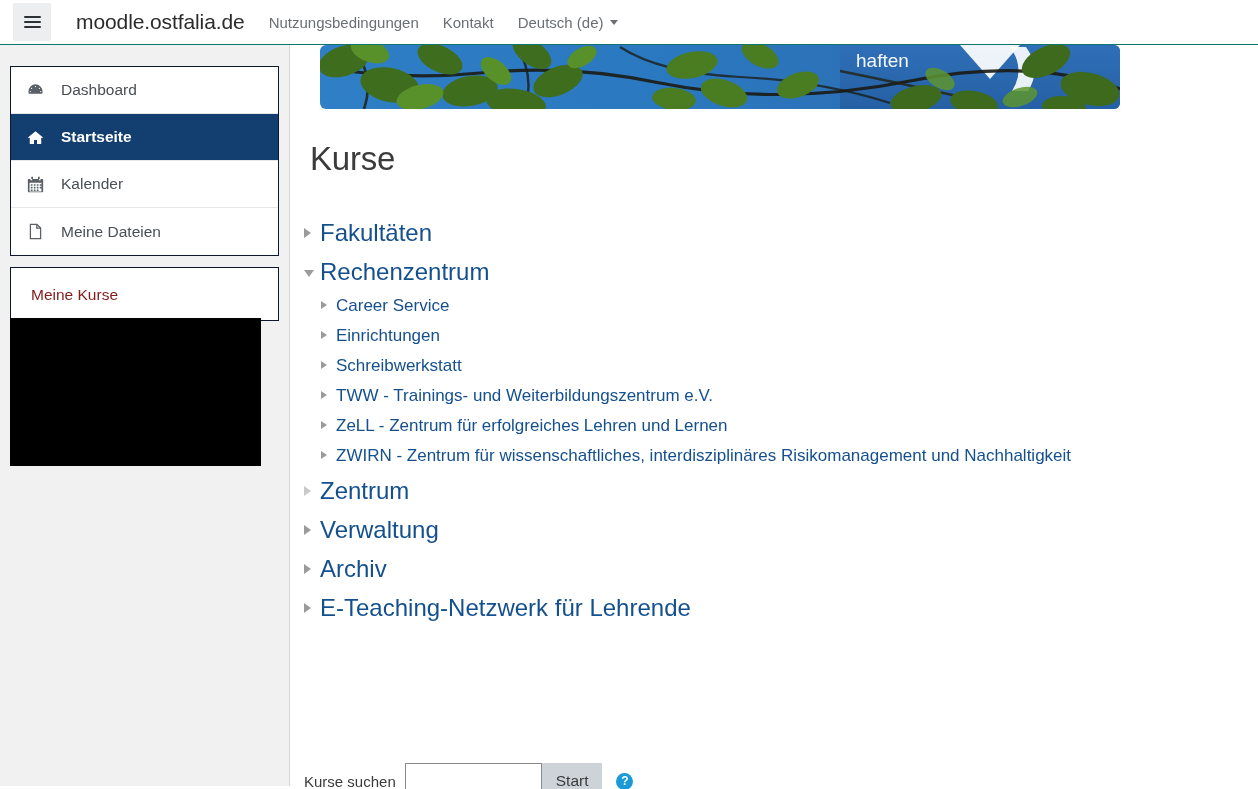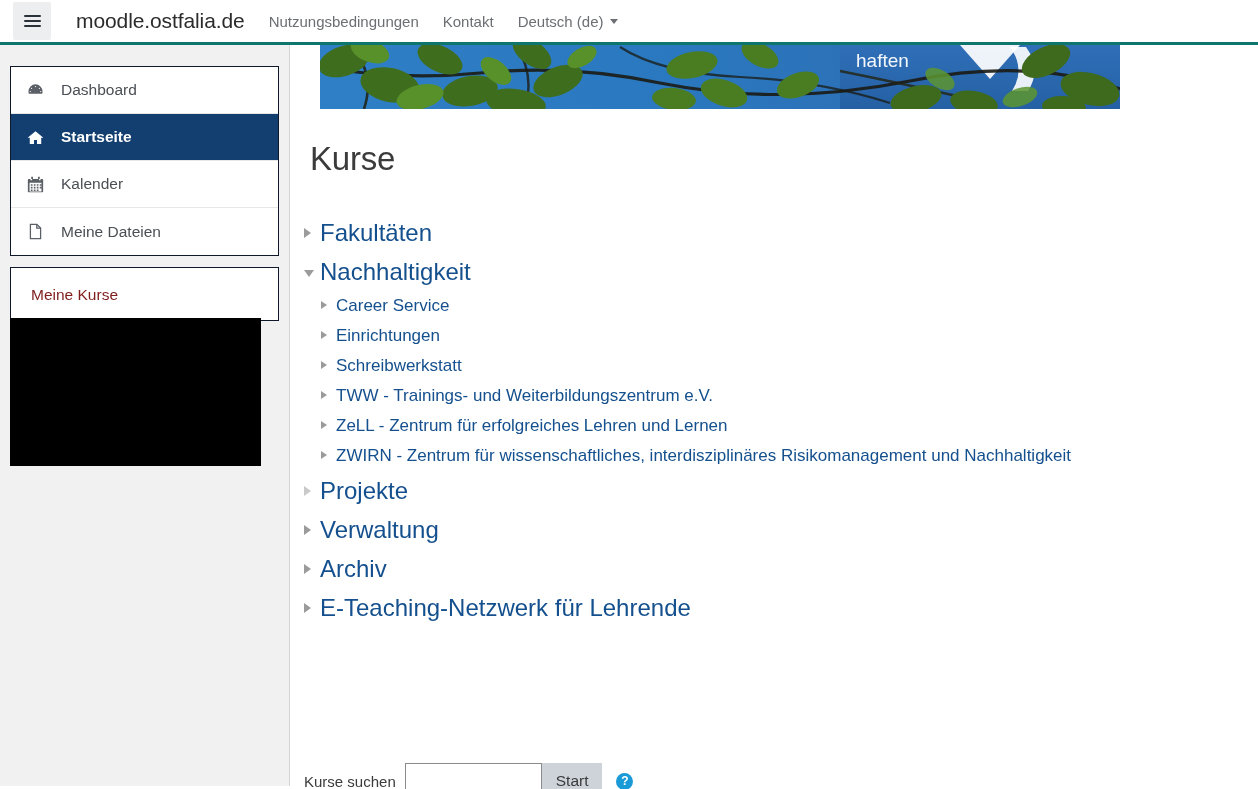--- a/index.html
+++ b/index.html
@@ -11,21 +11,21 @@
     background: #ffffff;
     font-family: "Liberation Sans", "DejaVu Sans", sans-serif;
     -webkit-font-smoothing: antialiased;
   }
 
   
   .navbar {
     position: absolute; top: 0; left: 0;
     width: 1258px; height: 45px;
     background: #ffffff;
-    border-bottom: 3px solid #0f766e;
+    border-bottom: 1px solid #0f766e;
     display: flex; align-items: center;
     z-index: 20;
   }
   .burger-btn {
     margin-left: 13px;
     width: 38px; height: 38px;
     background: #eceef0;
     border: none; border-radius: 2px;
     display: flex; align-items: center; justify-content: center;
     cursor: pointer; padding: 0;
@@ -114,20 +114,21 @@
     top: 45px; left: 291px;
     width: 967px; height: 744px;
     background: #ffffff;
     overflow: hidden;
   }
   .banner {
     position: absolute;
     left: 29px; top: 0px;
     width: 800px; height: 64px;
     overflow: hidden;
+    border-radius: 6px;
   }
   .banner svg { display: block; }
 
   .page-title {
     position: absolute;
     left: 19px; top: 95px;
     font-size: 33px;
     font-weight: normal;
     color: #3b3b3b;
     margin: 0;
@@ -382,21 +383,21 @@
           </span>
         <a class="cat-link">Fakultäten</a>
       </div>
     </li>
 
     <li class="lvl0">
       <div class="cat-row">
         <span class="tri open">
             <i></i>
           </span>
-        <a class="cat-link">Nachhaltigkeit</a>
+        <a class="cat-link">Rechenzentrum</a>
       </div>
       <ul>
         <li class="lvl1">
           <div class="cat-row">
             <span class="tri">
                 <i></i>
               </span>
             <a class="cat-link">Career Service</a>
           </div>
         </li>
@@ -441,21 +442,21 @@
           </div>
         </li>
       </ul>
     </li>
 
     <li class="lvl0">
       <div class="cat-row">
         <span class="tri faint">
             <i></i>
           </span>
-        <a class="cat-link">Projekte</a>
+        <a class="cat-link">Zentrum</a>
       </div>
     </li>
 
     <li class="lvl0">
       <div class="cat-row">
         <span class="tri">
             <i></i>
           </span>
         <a class="cat-link">Verwaltung</a>
       </div>

